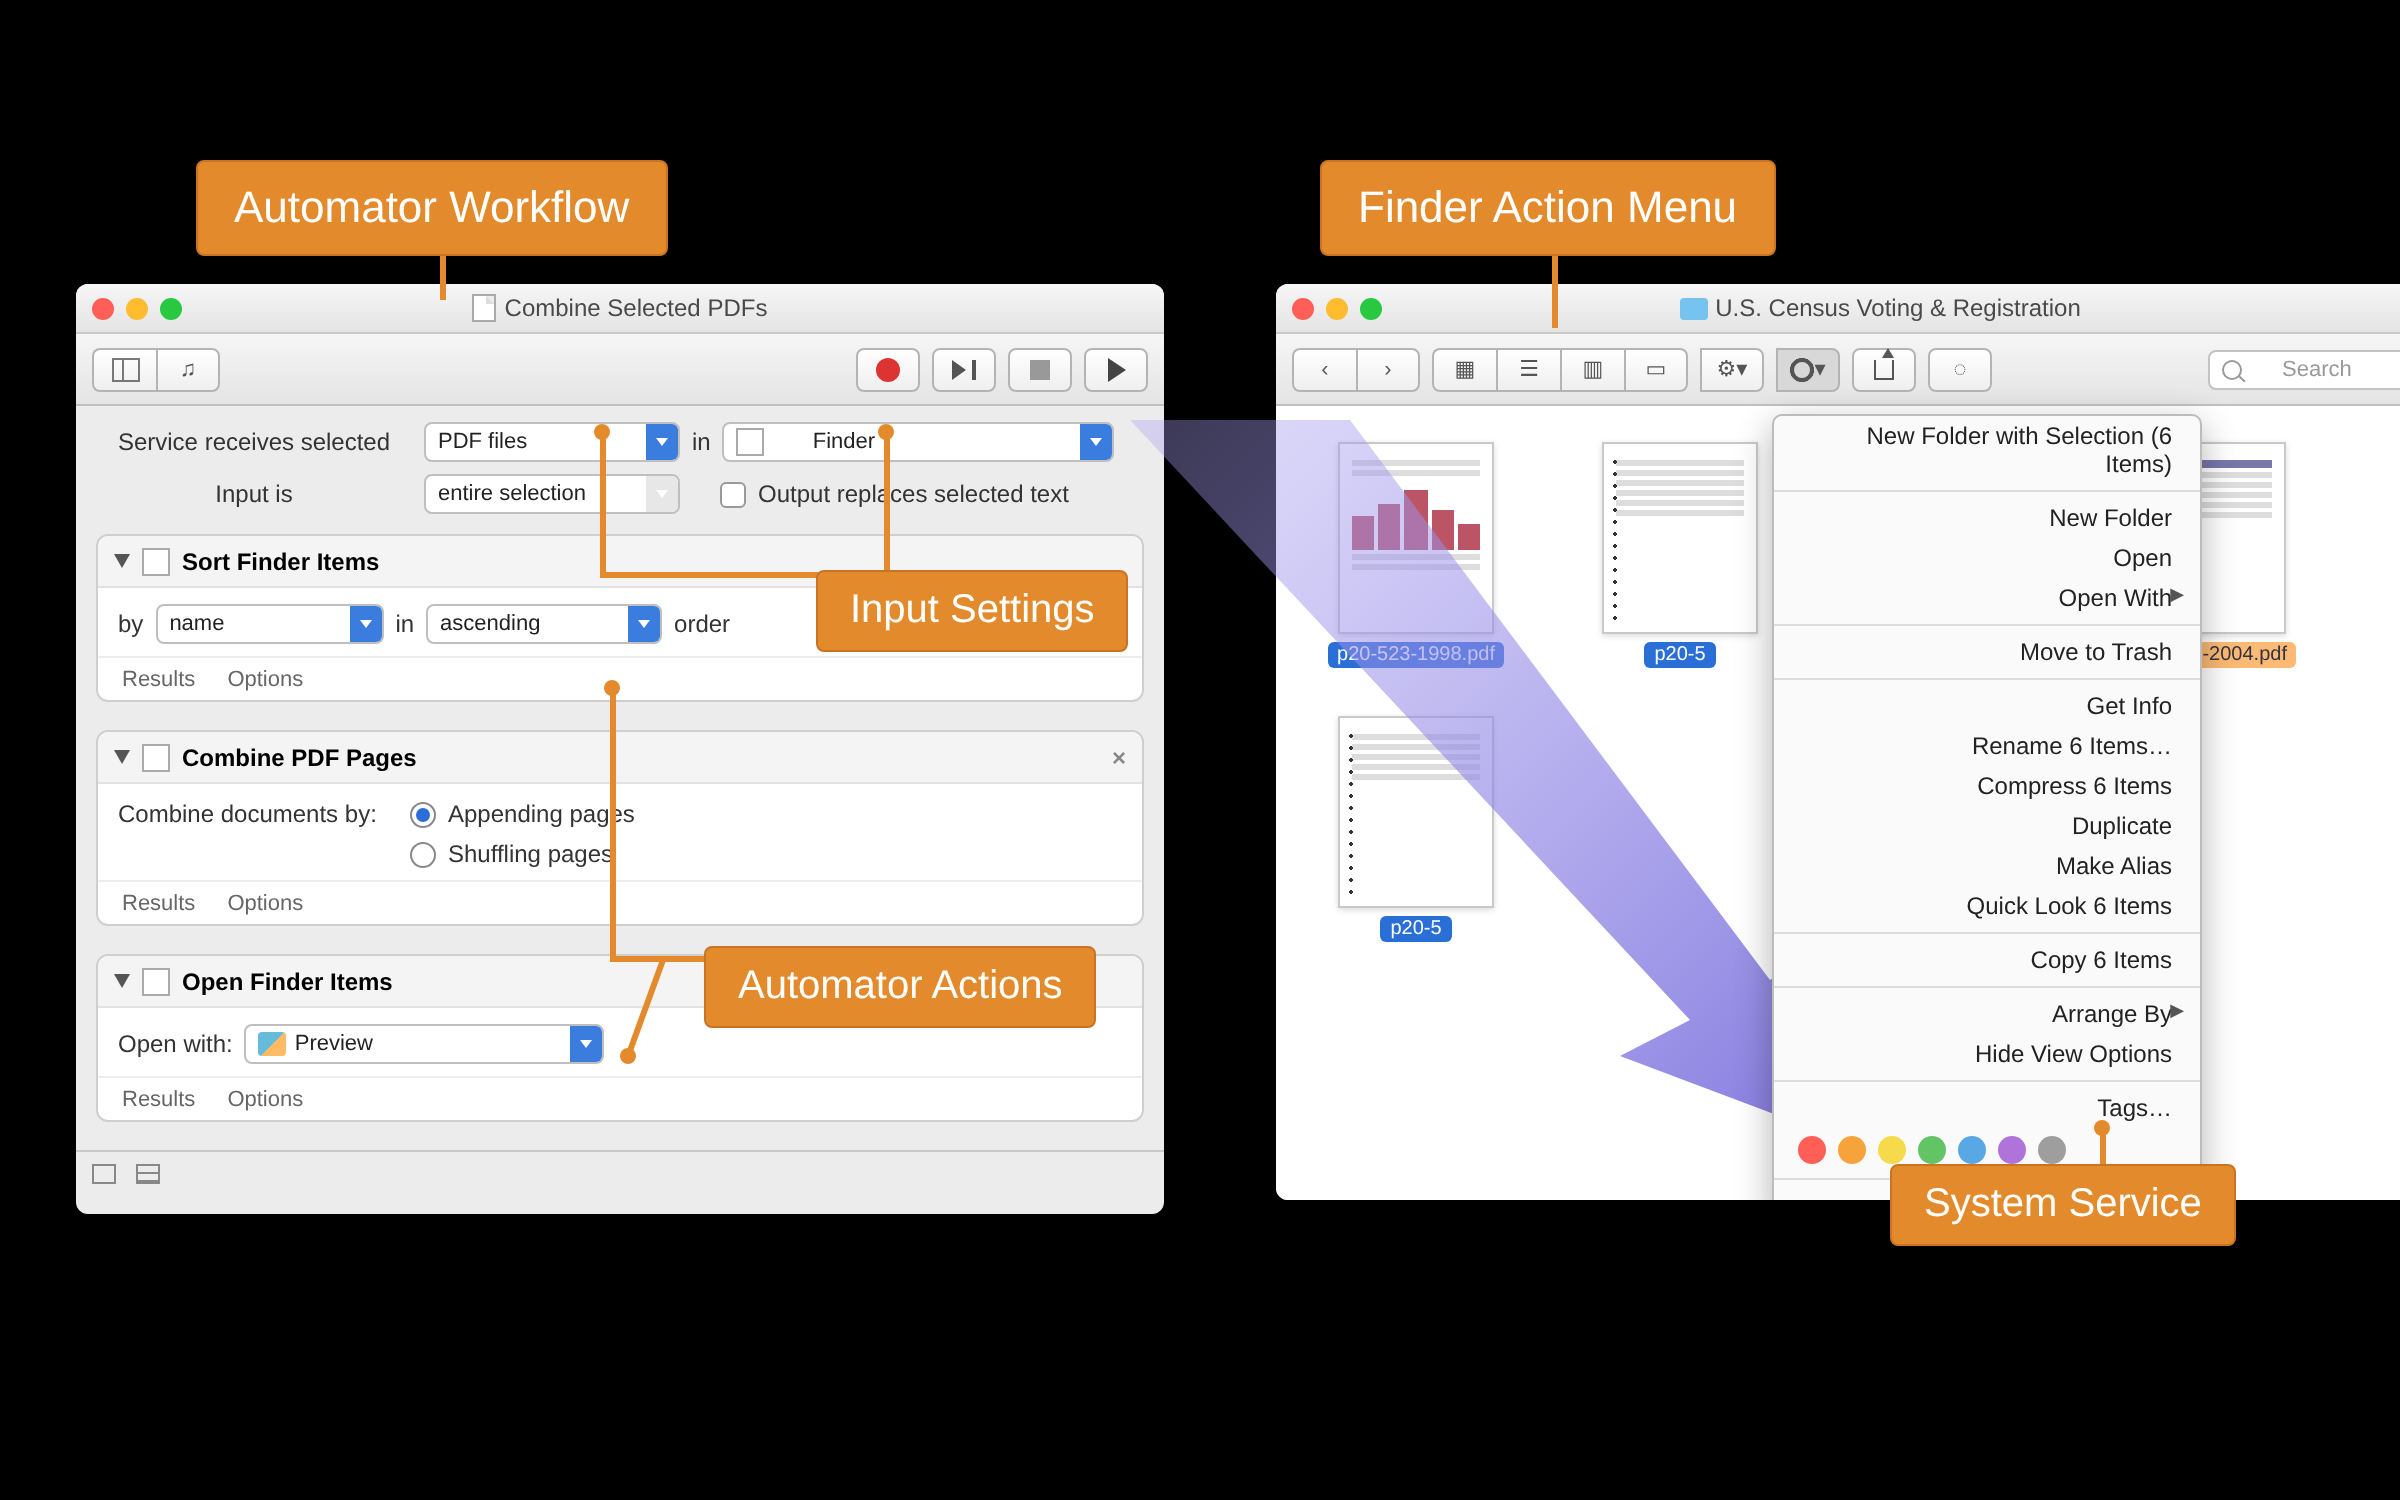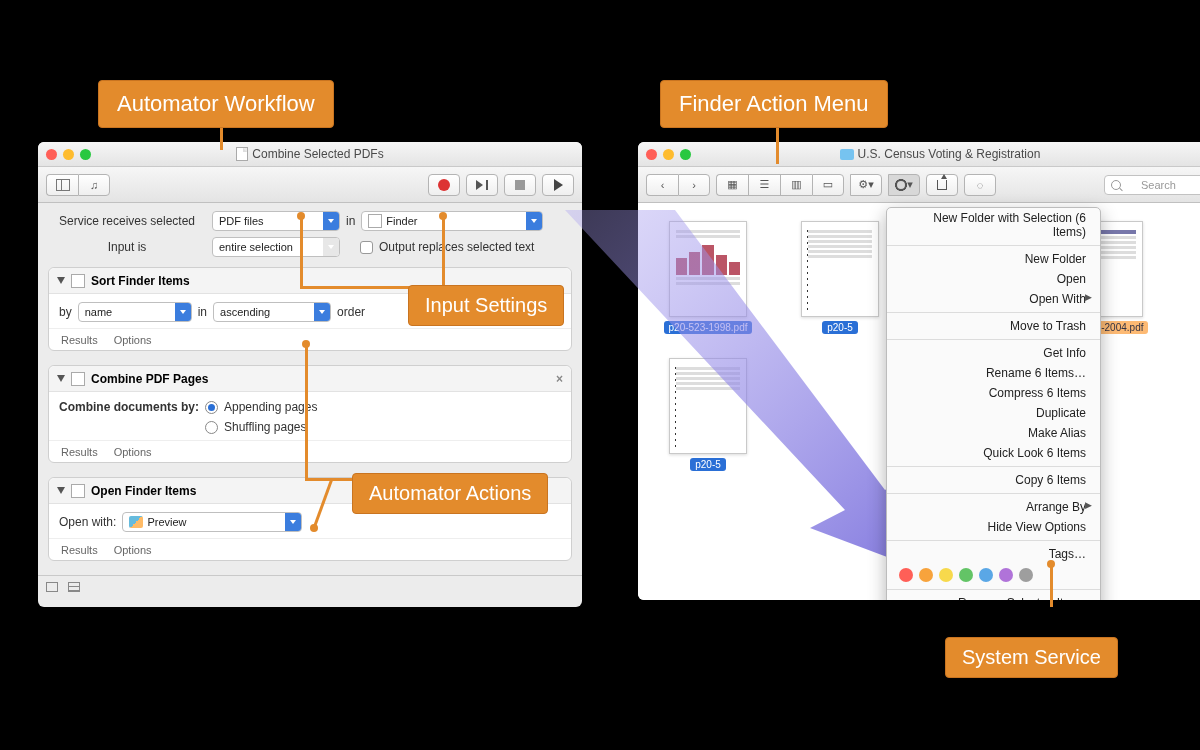--- a/index.html
+++ b/index.html
@@ -201,21 +201,21 @@
 .share::before{content:"";position:absolute;left:3px;top:-6px;width:0;height:0;border-left:3px solid transparent;border-right:3px solid transparent;border-bottom:5px solid #555;}
 .prev-mini{width:14px;height:12px;background:linear-gradient(135deg,#6bd 50%,#fb6 50%);border-radius:2px;}
 </style>
 </head>
 <body>
 
 <div class="callout" style="left:98px;top:80px;">Automator Workflow</div>
 <div class="callout" style="left:660px;top:80px;">Finder Action Menu</div>
 <div class="callout input-settings" style="left:408px;top:285px;">Input Settings</div>
 <div class="callout actions" style="left:352px;top:473px;">Automator Actions</div>
-<div class="callout system-service" style="left:945px;top:637px;">System Service</div>
+<div class="callout system-service" style="left:945px;top:582px;">System Service</div>
 
 <div class="pointer" style="left:220px;top:126px;width:3px;height:24px;"></div>
 <div class="pointer" style="left:776px;top:126px;width:3px;height:38px;"></div>
 
 <div class="pointer" style="left:300px;top:218px;width:3px;height:70px;"></div>
 <div class="dot" style="left:297px;top:212px;"></div>
 <div class="pointer" style="left:300px;top:286px;width:110px;height:3px;"></div>
 <div class="pointer" style="left:442px;top:218px;width:3px;height:70px;"></div>
 <div class="dot" style="left:439px;top:212px;"></div>
 
@@ -275,21 +275,21 @@
 
   <div class="auto-body">
 
     <div class="row">
       <span class="lbl" style="width:158px;">Service receives selected</span>
       <span class="mac-select" style="width:128px;">
           <span>PDF files</span>
           <span class="caps"></span>
         </span>
       <span>in</span>
-      <span class="mac-select" style="width:182px;">
+      <span class="mac-select" style="width:196px;gap:20px;">
           <span class="finder-mini" style="margin-right:4px;"></span>
           <span>Finder</span>
           <span class="caps"></span>
         </span>
     </div>
 
     <div class="row">
       <span class="lbl" style="width:158px;">Input is</span>
       <span class="mac-select" style="width:128px;">
           <span>entire selection</span>
@@ -329,21 +329,21 @@
 
     <div class="action-card">
       <div class="hdr">
         <span class="tri"></span>
         <span class="pdf-mini"></span>
         <span>Combine PDF Pages</span>
         <span class="closex">×</span>
       </div>
       <div class="body">
         <div class="row" style="margin:0;">
-          <span style="width:140px;font-weight:bold;">Combine documents by:</span>
+          <span style="width:140px;">Combine documents by:</span>
           <span class="radio on"></span>
           <span>Appending pages</span>
         </div>
         <div class="row" style="margin:0;">
           <span style="width:140px;"></span>
           <span class="radio"></span>
           <span>Shuffling pages</span>
         </div>
       </div>
       <div class="ftr">

